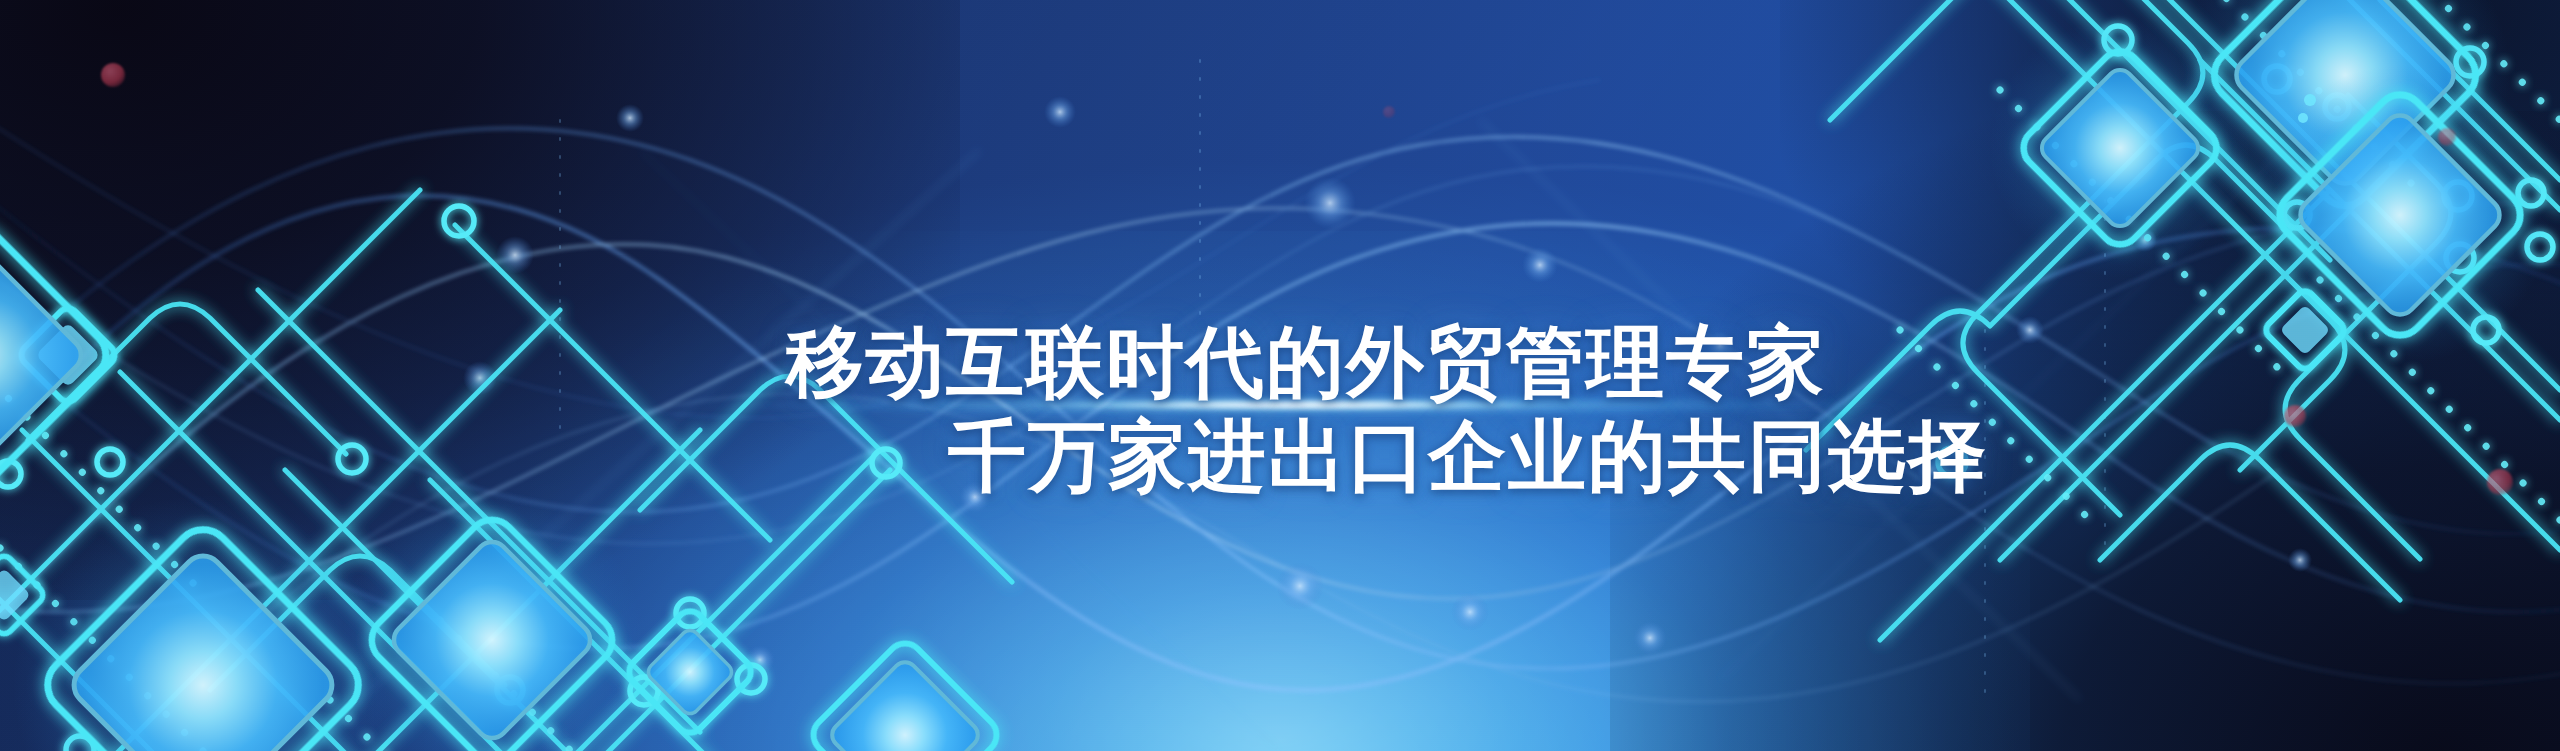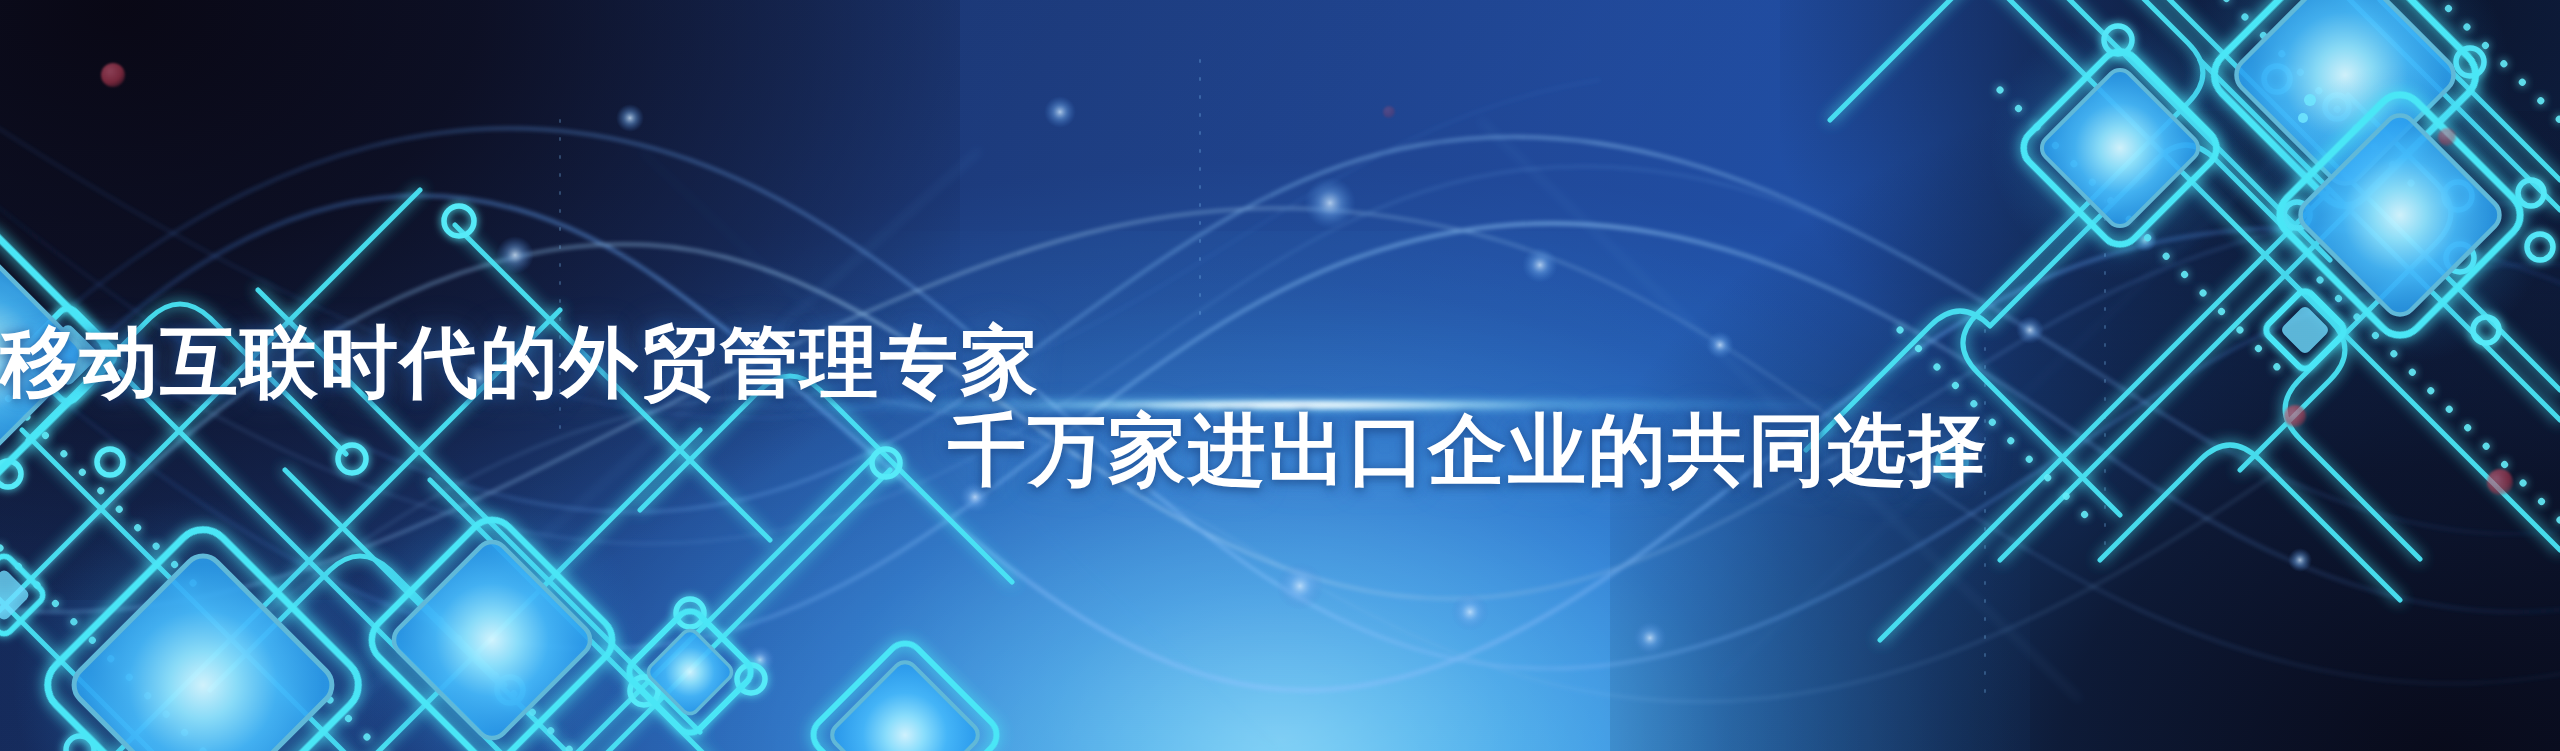--- a/index.html
+++ b/index.html
@@ -86,22 +86,22 @@
     font-weight:700;
     font-size:78px;
     line-height:88px;
     letter-spacing:2px;
     white-space:nowrap;
     text-shadow:
       0 0 14px rgba(40,110,200,.55),
       0 2px 10px rgba(8,24,60,.55),
       0 0 34px rgba(120,190,255,.28);
   }
-  .hl-line1{ }
-  .hl-line2{ padding-left:948px; }
+  .hl-line1{ padding-left:786px; }
+  .hl-line2{ padding-left:948px; margin-top:6px; }
 
   
   .dot{position:absolute; border-radius:50%; pointer-events:none;}
 </style>
 </head>
 <body>
 
 <div id="banner">
 
   <div class="bg-base"></div>

